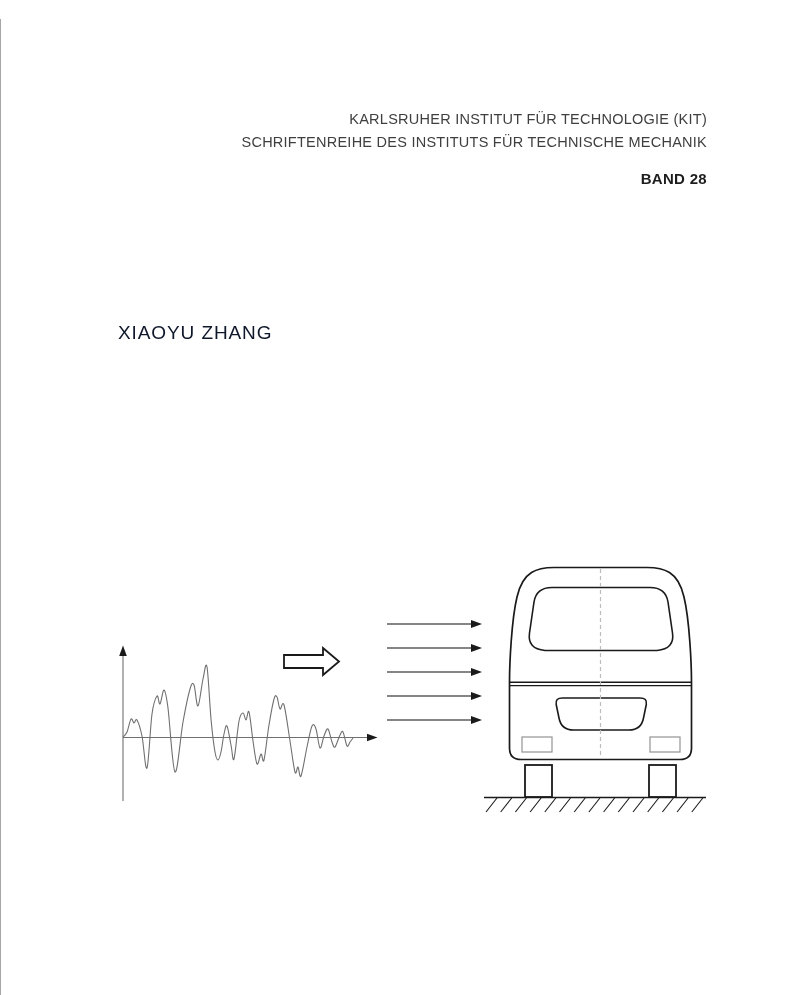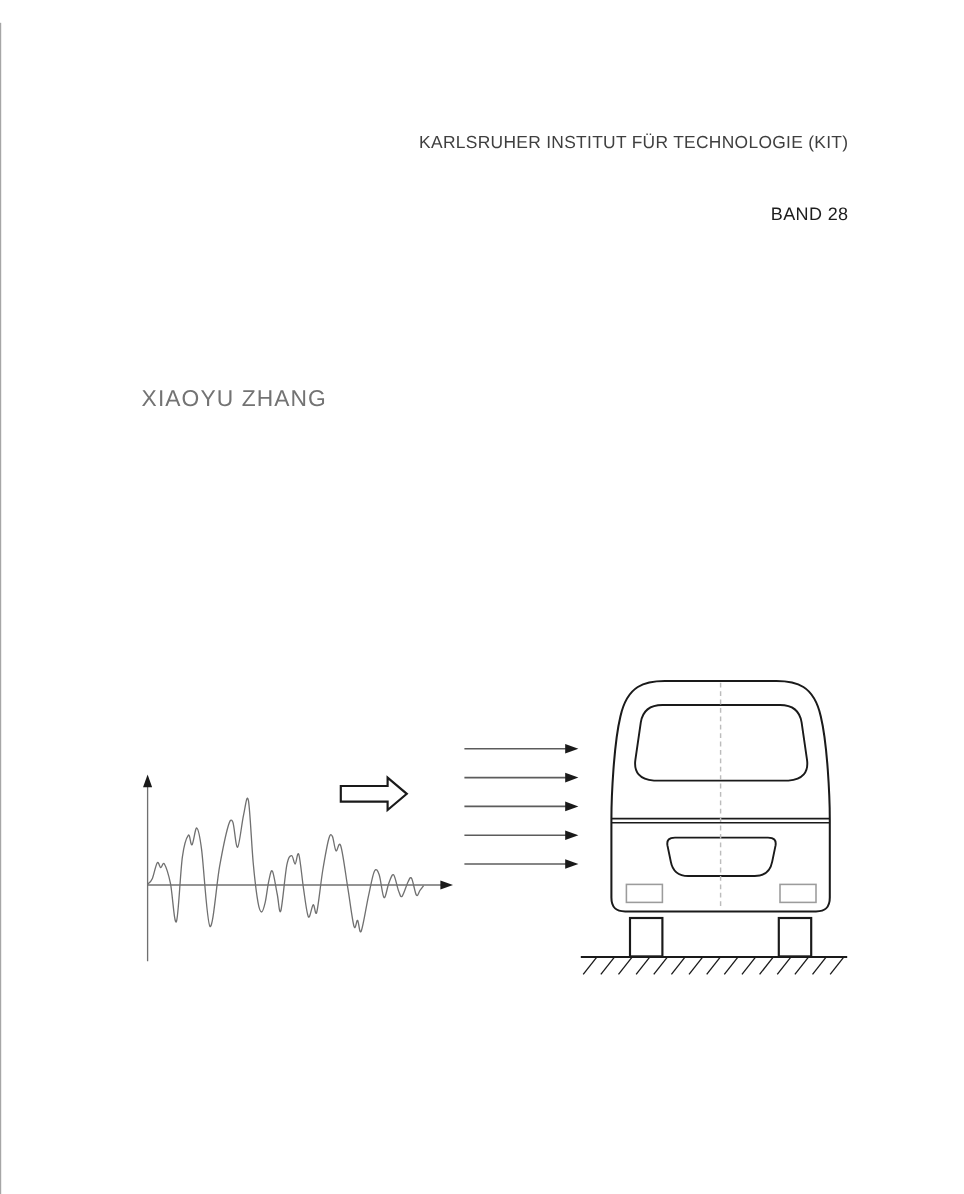--- a/index.html
+++ b/index.html
@@ -22,29 +22,29 @@
     letter-spacing:0.25px;
     color:#3f3f3f;
     white-space:nowrap;
   }
   .band-label{
     position:absolute;
     top:151px; right:96px;
     font-size:15px;
     letter-spacing:0.3px;
     color:#1d1d1d;
-    font-weight:400;
+    font-weight:700;
     white-space:nowrap;
   }
   .author-name{
     position:absolute;
     top:303px; left:117px;
     font-size:19px;
     letter-spacing:0.9px;
-    color:#737373;
+    color:#0f172a;
     white-space:nowrap;
   }
   .book-title{
     position:absolute;
     top:364px; left:116px;
     font-size:26px;
     line-height:34px;
     color:#1b1b1b;
     white-space:nowrap;
   }
@@ -53,20 +53,21 @@
     left:0; top:0;
   }
 </style>
 </head>
 <body>
 
 <div class="page">
 
   <div class="publisher-block">
     <div>KARLSRUHER INSTITUT FÜR TECHNOLOGIE (KIT)</div>
+    <div>SCHRIFTENREIHE DES INSTITUTS FÜR TECHNISCHE MECHANIK</div>
   </div>
 
   <div class="band-label">BAND 28</div>
 
   <div class="author-name">XIAOYU ZHANG</div>
 
   <div class="book-title">
   </div>
 
   <svg class="cover-figure" id="figure-svg" width="803" height="995" viewBox="0 0 803 995">

